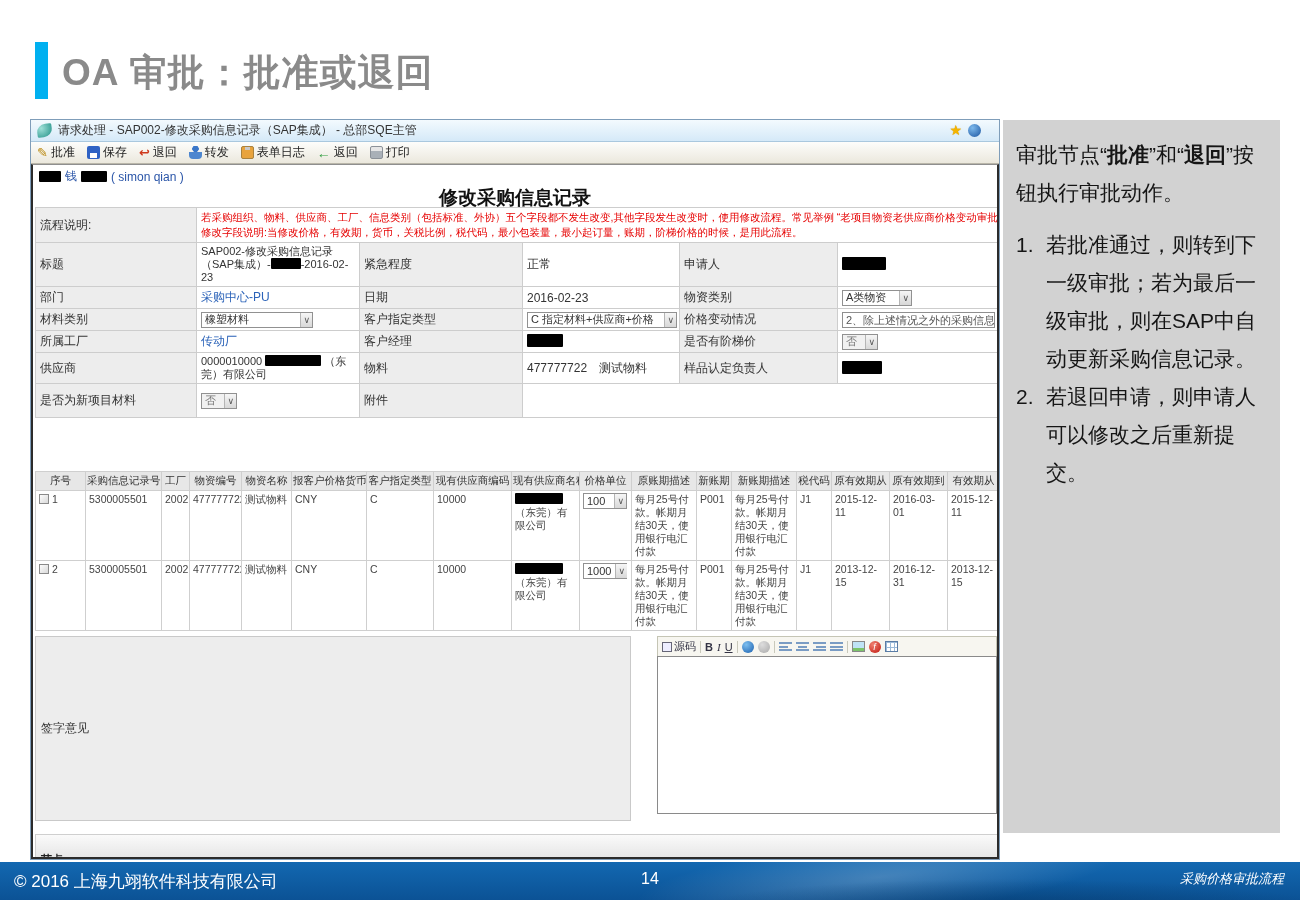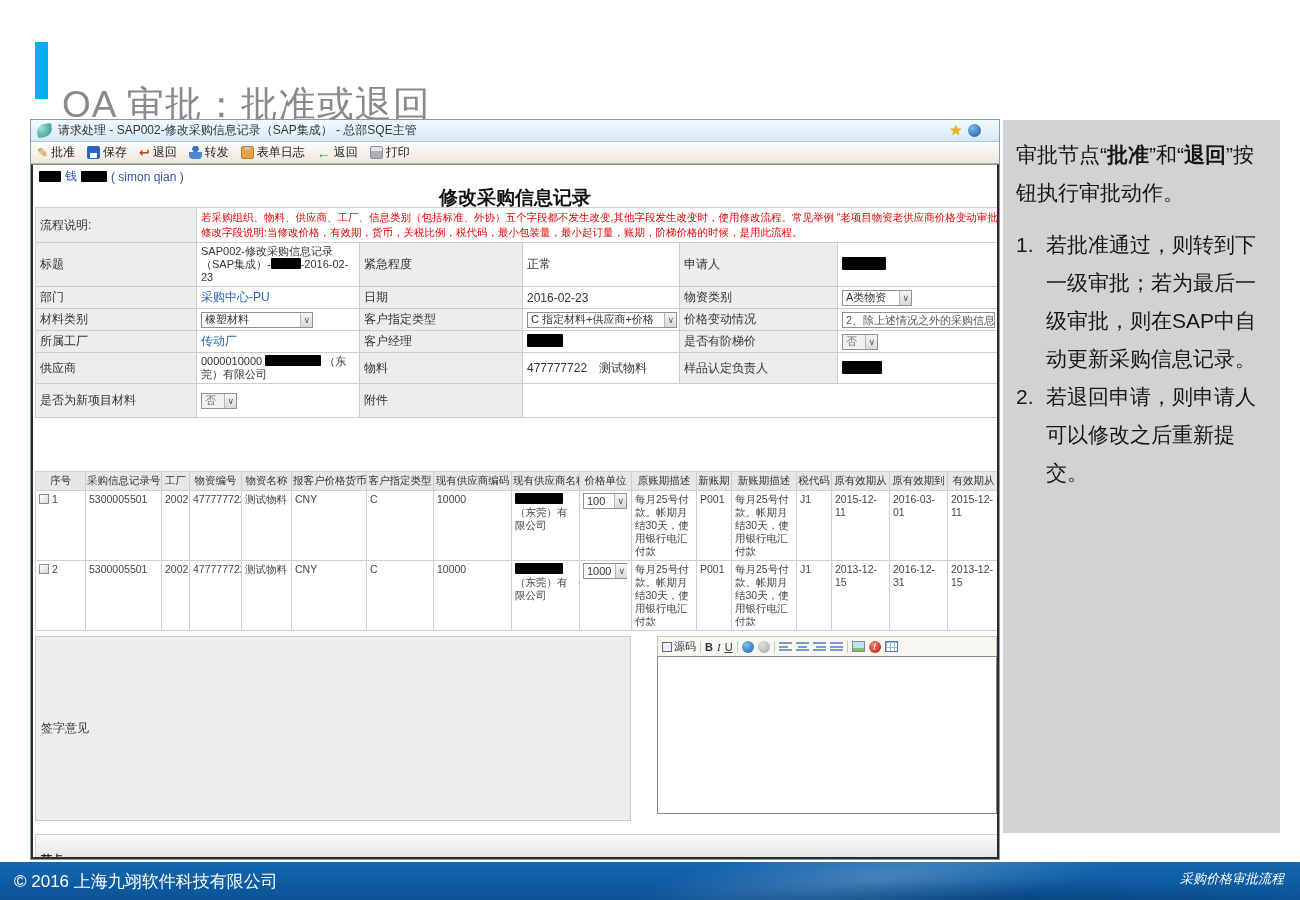--- a/index.html
+++ b/index.html
@@ -1,21 +1,21 @@
 <!DOCTYPE html>
 <html><head>
 <meta charset="utf-8">
 <style>
   * { margin:0; padding:0; box-sizing:border-box; }
   html,body { width:1300px; height:900px; }
   body { font-family:"Liberation Sans","DejaVu Sans",sans-serif; background:#fff; position:relative; overflow:hidden; }
 
   
   .accent-bar { position:absolute; left:35px; top:42px; width:13px; height:57px; background:#00b0f0; }
-  .slide-title { position:absolute; left:62px; top:48px; font-size:37px; font-weight:normal; color:#8a8a8a; letter-spacing:1px;margin-top:32px; }
+  .slide-title { position:absolute; left:62px; top:48px; font-size:37px; font-weight:bold; color:#8a8a8a; letter-spacing:1px; }
 
   .footer { position:absolute; left:0; bottom:0; width:1300px; height:38px;
             background:linear-gradient(180deg,#1368b1,#0b5295); overflow:hidden; color:#fff;padding-left:47px; }
   .footer::before { content:""; position:absolute; right:140px; top:-30px; width:560px; height:90px;
             background:radial-gradient(ellipse at center, rgba(255,255,255,.22), rgba(255,255,255,0) 62%); transform:rotate(-6deg); }
   .footer::after { content:""; position:absolute; right:-60px; bottom:-46px; width:700px; height:70px;
             background:radial-gradient(ellipse at center, rgba(6,52,96,.55), rgba(6,52,96,0) 65%); }
   .footer .f-left { position:absolute; left:14px; top:8px; font-size:17px; }
   .footer .f-page { position:absolute; left:0; right:0; top:8px; text-align:center; font-size:16px; }
   .footer .f-right { position:absolute; right:16px; top:8px; font-size:13px; z-index:2;font-style:italic; }
@@ -422,14 +422,15 @@
     </div>
     <div class="sb-item">
       <span class="num">2.</span>
       <span class="txt">若退回申请，则申请人可以修改之后重新提交。</span>
     </div>
   </div>
 </div>
 
 <div class="footer">
   <span class="f-left">©  2016 上海九翊软件科技有限公司</span>
+  <span class="f-page">14</span>
   <span class="f-right">采购价格审批流程</span>
 </div>
 
 </body></html>

